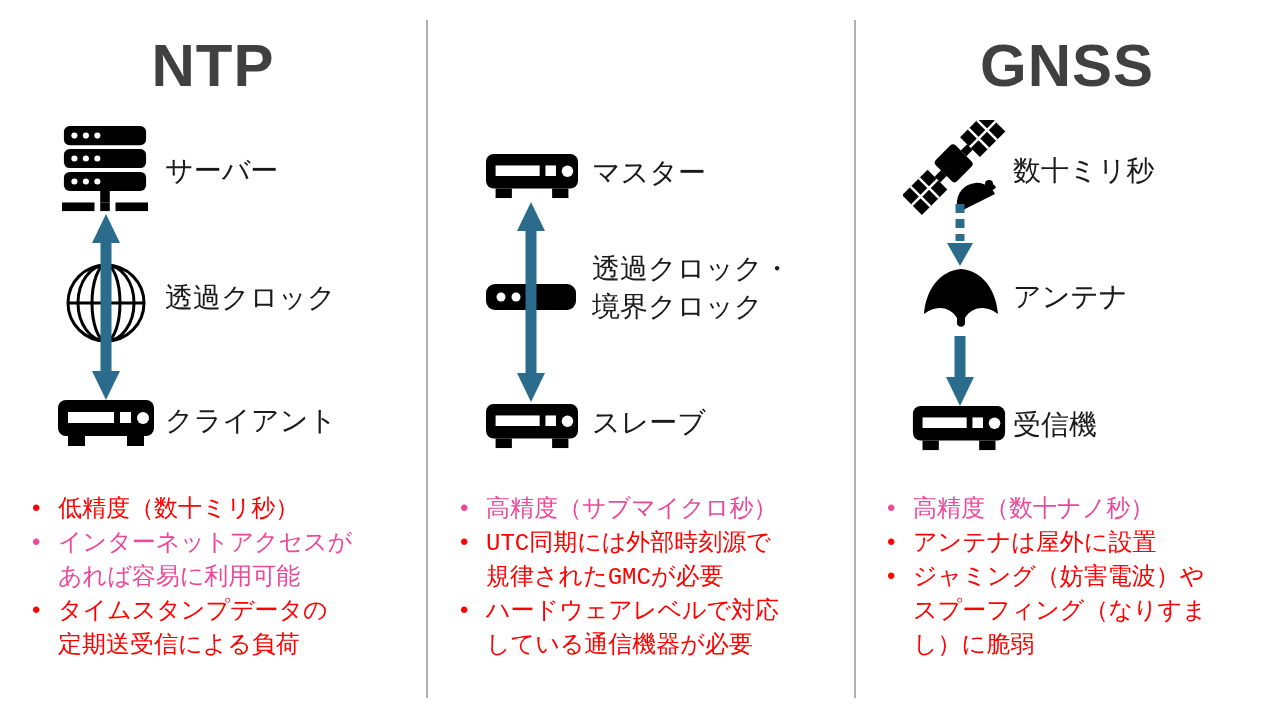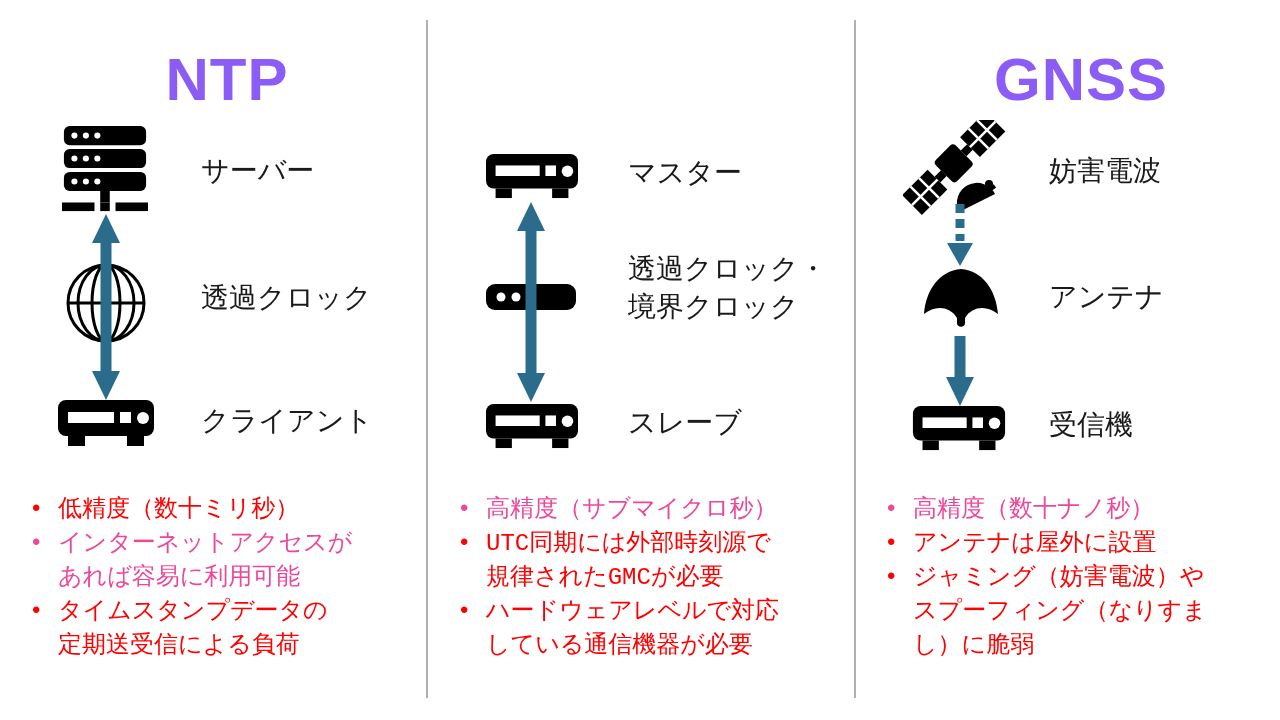--- a/index.html
+++ b/index.html
@@ -2,28 +2,27 @@
 <html><head>
 <meta charset="utf-8">
 <style>
   html,body{margin:0;padding:0;background:#fff;}
   #stage{
     position:relative;width:1280px;height:720px;background:#ffffff;overflow:hidden;
     font-family:"Liberation Sans","DejaVu Sans",sans-serif;
   }
   .divider{position:absolute;top:20px;height:678px;width:2px;background:#b0b0b0;}
   .title{
-    position:absolute;top:34px;width:426px;margin:14px;text-align:center;
-    font-size:60px;font-weight:bold;color:#8b5cf6;line-height:64px;letter-spacing:1px;
+    position:absolute;top:34px;width:426px;margin:0;text-align:center;
+    font-size:60px;font-weight:bold;color:#404040;line-height:64px;letter-spacing:1px;
   }
   .icon{position:absolute;}
   .node-label{
     position:absolute;font-size:28px;color:#1a1a1a;line-height:38px;
     white-space:pre-line;
-    margin-left:36px;
   }
   .arrow{position:absolute;}
   ul.bullets{
     position:absolute;list-style:none;margin:0;padding:0;width:372px;
     font-size:24px;line-height:32px;
   }
   ul.bullets li{position:relative;padding-left:30px;margin:0;}
   ul.bullets li::before{
     content:"\2022";position:absolute;left:4px;top:0;font-size:24px;
   }
@@ -172,21 +171,21 @@
         <line x1="36" y1="90" x2="64" y2="90"></line>
         <line x1="50" y1="66" x2="50" y2="102"></line>
       </g>
     </g>
     <g fill="#000">
       <path d="M56,92 A19,19 0 1 1 92,74 Z"></path>
       <circle cx="86" cy="64" r="4"></circle>
       <rect x="74" y="70" width="20" height="4" transform="rotate(-38 84 72)"></rect>
     </g>
   </svg>
-  <div class="node-label" style="left:1013px;top:152px">妨害電波</div>
+  <div class="node-label" style="left:1013px;top:152px">数十ミリ秒</div>
 
   <svg class="arrow" style="left:947px;top:204px" width="26" height="62" viewBox="0 0 26 62">
     <g fill="#2b6c8c">
       <rect x="8.5" y="0" width="9" height="9"></rect>
       <rect x="8.5" y="15" width="9" height="9"></rect>
       <rect x="8.5" y="30" width="9" height="7"></rect>
       <polygon points="13,62 0,39 26,39"></polygon>
     </g>
   </svg>
 

